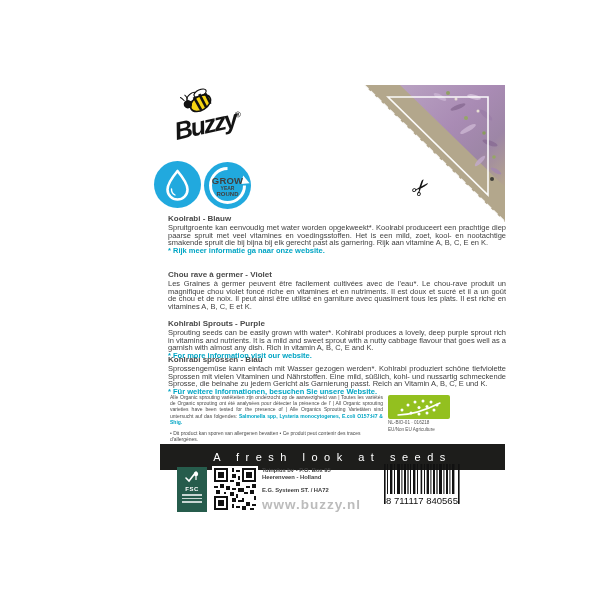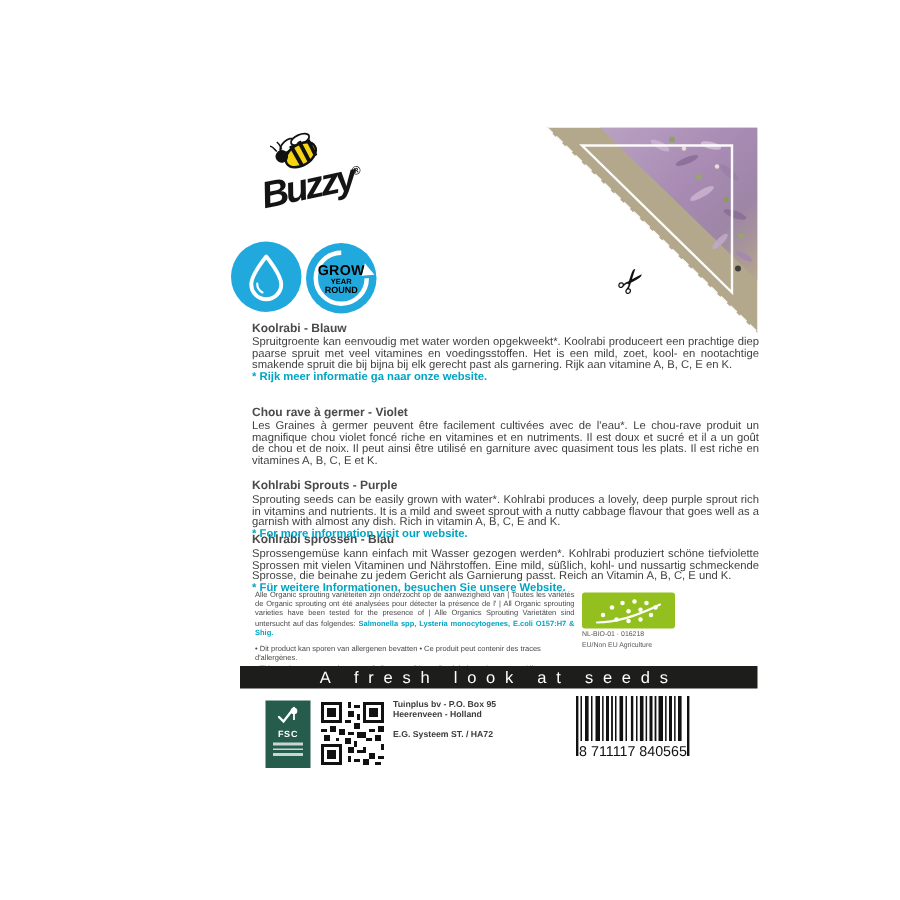--- a/index.html
+++ b/index.html
@@ -14,21 +14,21 @@
   .buzzy-text sup{font-size:8px;font-style:normal;letter-spacing:0;}
 
   
   .corner{position:absolute;left:348px;top:85px;width:157px;height:150px;}
   .scissors{position:absolute;left:64px;top:92px;font-size:22px;color:#111;
             transform:rotate(-50deg);line-height:1;}
 
   
   .badge{position:absolute;border-radius:50%;background:#21a9de;}
   .badge-drop{left:154px;top:161px;width:47px;height:47px;}
-  .badge-grow{left:204px;top:162px;width:47px;height:47px;color:#000000;text-align:center;}
+  .badge-grow{left:204px;top:162px;width:47px;height:47px;color:#404040;text-align:center;}
   .badge-grow .g1{position:absolute;left:0;right:0;top:13px;font-size:9.5px;font-weight:bold;letter-spacing:.2px;}
   .badge-grow .g2{position:absolute;left:0;right:0;top:23px;font-size:5px;font-weight:bold;}
   .badge-grow .g3{position:absolute;left:0;right:0;top:29px;font-size:6px;font-weight:bold;}
 
   
   .lang{position:absolute;left:168px;width:338px;}
   .lang h3{margin:13px 0 1px 0;font-size:8px;font-weight:bold;color:#4a4a4a;}
   .lang .body{font-size:7.5px;line-height:7.6px;text-align:justify;color:#3f3f3f;}
   .lang .foot{font-size:7.5px;line-height:8px;font-weight:bold;color:#00a5c4;}
   #sec-nl{top:201px;} #sec-fr{top:257px;} #sec-en{top:306px;} #sec-de{top:342px;}
@@ -37,21 +37,21 @@
   .compliance{position:absolute;left:170px;top:394px;width:336px;}
   .comp-left{position:absolute;left:0;top:0;width:213px;}
   .tested{font-size:5px;line-height:6.2px;text-align:justify;color:#4a4a4a;}
   .tested .path{color:#00a5c4;font-weight:bold;}
   .allergens{margin-top:5px;font-size:5px;line-height:6.4px;color:#4a4a4a;}
   .eu-bio{position:absolute;left:218px;top:1px;width:62px;}
   .eu-box{width:62px;height:24px;background:#93c01f;border-radius:2px;position:relative;}
   .eu-code{font-size:4.6px;line-height:5.6px;color:#555;margin-top:1px;white-space:nowrap;}
 
   
-  .banner{position:absolute;left:160px;top:444px;width:345px;height:15px;background:#1d1d1b;
+  .banner{position:absolute;left:160px;top:444px;width:345px;height:26px;background:#1d1d1b;
           color:#fff;display:flex;align-items:center;justify-content:center;}
   .banner span{font-size:11px;letter-spacing:6.5px;white-space:nowrap;}
 
   
   .fsc{position:absolute;left:177px;top:467px;width:30px;height:45px;background:#265c4c;
        color:#fff;text-align:center;}
   .fsc .mark{font-size:11px;line-height:13px;margin-top:3px;}
   .fsc .fsc-label{font-size:6px;font-weight:bold;letter-spacing:.5px;}
   .fsc .tiny{margin:2px auto 0;width:20px;height:1.5px;background:rgba(255,255,255,.75);}
   .fsc .tiny+.tiny{margin-top:2px;}
@@ -258,20 +258,21 @@
       <rect x="20" y="19" width="2" height="1"></rect>
         <rect x="19" y="21" width="2" height="1"></rect>
     </g>
   </svg>
 
   <div class="addr">
     <div class="a">Tuinplus bv - P.O. Box 95</div>
     <div class="a">Heerenveen - Holland</div>
     <div class="gap"></div>
     <div class="a">E.G. Systeem ST. / HA72</div>
+    <div class="site">www.buzzy.nl</div>
   </div>
 
   <div class="barcode">
     <svg width="80" height="44" viewBox="0 0 80 44">
       <g fill="#111111">
         <rect x="2" y="0" width="1.6" height="40"></rect>
           <rect x="5" y="0" width="1" height="30"></rect>
         <rect x="8" y="0" width="2.4" height="30"></rect>
           <rect x="12" y="0" width="1" height="30"></rect>
         <rect x="15" y="0" width="3" height="30"></rect>

